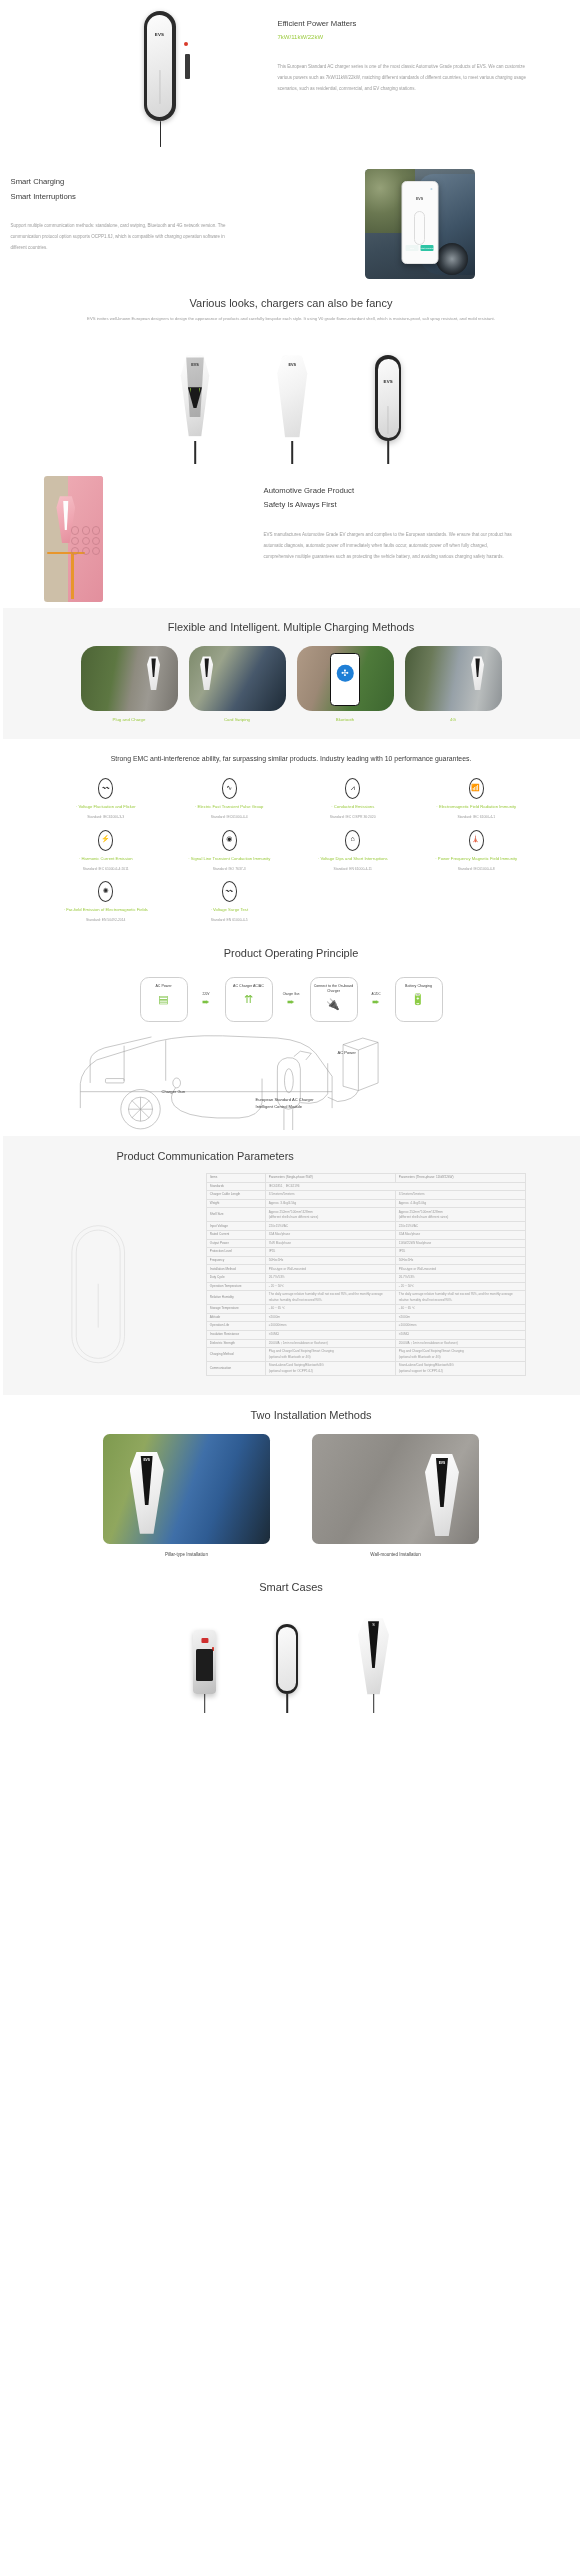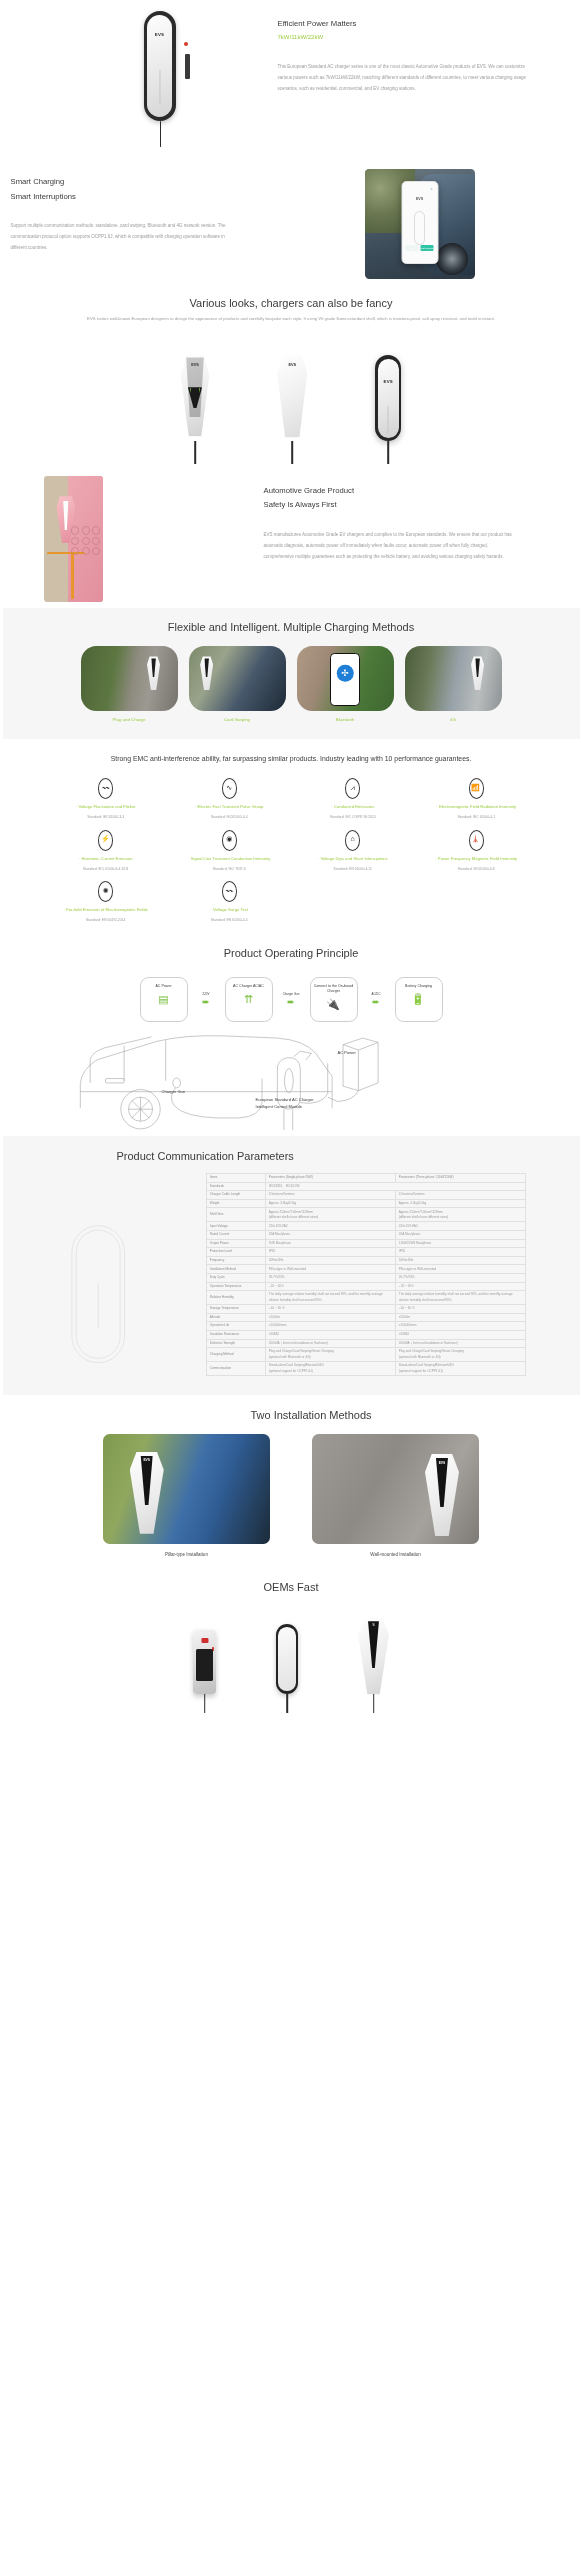--- a/index.html
+++ b/index.html
@@ -698,21 +698,21 @@
             <div class="dk"></div>
             <div class="lg">EVS</div>
           </div>
         </div>
         <div class="i-caption">Wall-mounted Installation</div>
       </div>
     </div>
   </section>
 
   <section class="oem">
-    <div class="sec-head">OEMs Fast</div>
+    <div class="sec-head">Smart Cases</div>
     <div class="oem-row">
       <div style="position:relative;">
         <div class="oem-dev1">
           <div class="badge"></div>
           <div class="red"></div>
           <div class="screen"></div>
         </div>
         <div class="cord-b"></div>
       </div>
       <div style="position:relative;">

